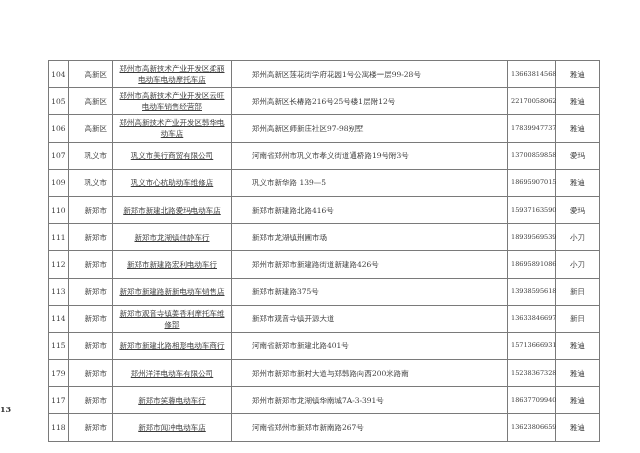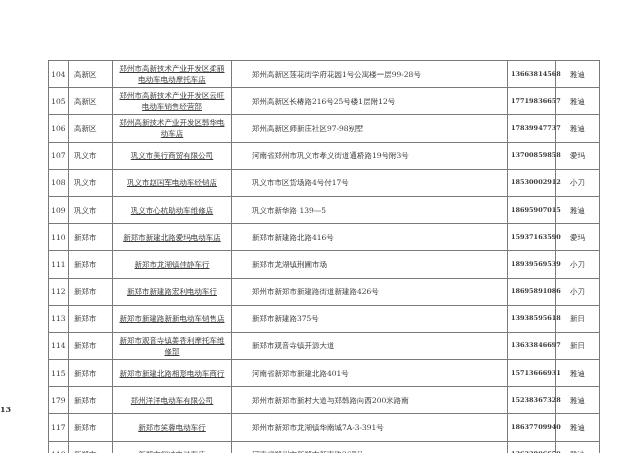--- a/index.html
+++ b/index.html
@@ -4,24 +4,24 @@
 <style>
   html, body { margin: 0; padding: 0; background: #ffffff; }
   body { width: 640px; height: 453px; position: relative; overflow: hidden;
          font-family: "DejaVu Serif", "Liberation Serif", serif; color: #333; }
   .page { position: absolute; left: 0; top: 0; width: 640px; height: 453px; background: #fff; }
   table { position: absolute; left: 48px; top: 60px; border-collapse: collapse;
           table-layout: fixed; width: 540px; }
   td { border: 1px solid #7a7a7a; font-size: 7.5px; line-height: 11px;
        color: #3a3a3a; padding: 0 5px; vertical-align: middle; }
   td.c-no { width: 15px; text-align: center; padding: 0 2px; }
-  td.c-area { width: 33px; text-align: left; }
+  td.c-area { width: 33px; text-align: right; }
   td.c-name { width: 108px; text-align: center; text-decoration: underline; }
   td.c-addr { width: 250px; text-align: left; padding-left: 20px; }
-  td.c-phone { width: 41px; text-align: center; font-size: 6.5px; padding: 0 3px; font-weight: bold; }
+  td.c-phone { width: 41px; text-align: center; font-size: 6.5px; padding: 0 3px; }
   td.c-brand { width: 33px; text-align: center; margin-top: 8px; }
   tr { height: 27.2px; }
   .page-no { position: absolute; left: 0; width: 640px; top: 404px; text-align: left;
              font-size: 8px; font-weight: bold; color: #333; }
 </style>
 </head>
 <body>
 
 <div class="page">
   <table>
@@ -32,46 +32,38 @@
           <td class="c-name">郑州市高新技术产业开发区柔丽电动车电动摩托车店</td>
           <td class="c-addr">郑州高新区莲花街学府花园1号公寓楼一层99-28号</td>
           <td class="c-phone">13663814568</td>
           <td class="c-brand">雅迪</td>
         </tr>
         <tr>
           <td class="c-no">105</td>
           <td class="c-area">高新区</td>
           <td class="c-name">郑州市高新技术产业开发区云旺电动车销售经营部</td>
           <td class="c-addr">郑州高新区长椿路216号25号楼1层附12号</td>
-          <td class="c-phone">17719836657</td>
+          <td class="c-phone">22170058062</td>
           <td class="c-brand">雅迪</td>
         </tr>
         <tr>
           <td class="c-no">106</td>
           <td class="c-area">高新区</td>
           <td class="c-name">郑州高新技术产业开发区韩华电动车店</td>
           <td class="c-addr">郑州高新区师新庄社区97-98别墅</td>
           <td class="c-phone">17839947737</td>
           <td class="c-brand">雅迪</td>
         </tr>
         <tr>
           <td class="c-no">107</td>
           <td class="c-area">巩义市</td>
           <td class="c-name">巩义市美行商贸有限公司</td>
           <td class="c-addr">河南省郑州市巩义市孝义街道通桥路19号附3号</td>
           <td class="c-phone">13700859858</td>
           <td class="c-brand">爱玛</td>
-        </tr>
-        <tr>
-          <td class="c-no">108</td>
-          <td class="c-area">巩义市</td>
-          <td class="c-name">巩义市赵国军电动车经销店</td>
-          <td class="c-addr">巩义市市区货场路4号付17号</td>
-          <td class="c-phone">18530002912</td>
-          <td class="c-brand">小刀</td>
         </tr>
         <tr>
           <td class="c-no">109</td>
           <td class="c-area">巩义市</td>
           <td class="c-name">巩义市心杭助动车维修店</td>
           <td class="c-addr">巩义市新华路 139—5</td>
           <td class="c-phone">18695907015</td>
           <td class="c-brand">雅迪</td>
         </tr>
         <tr>

